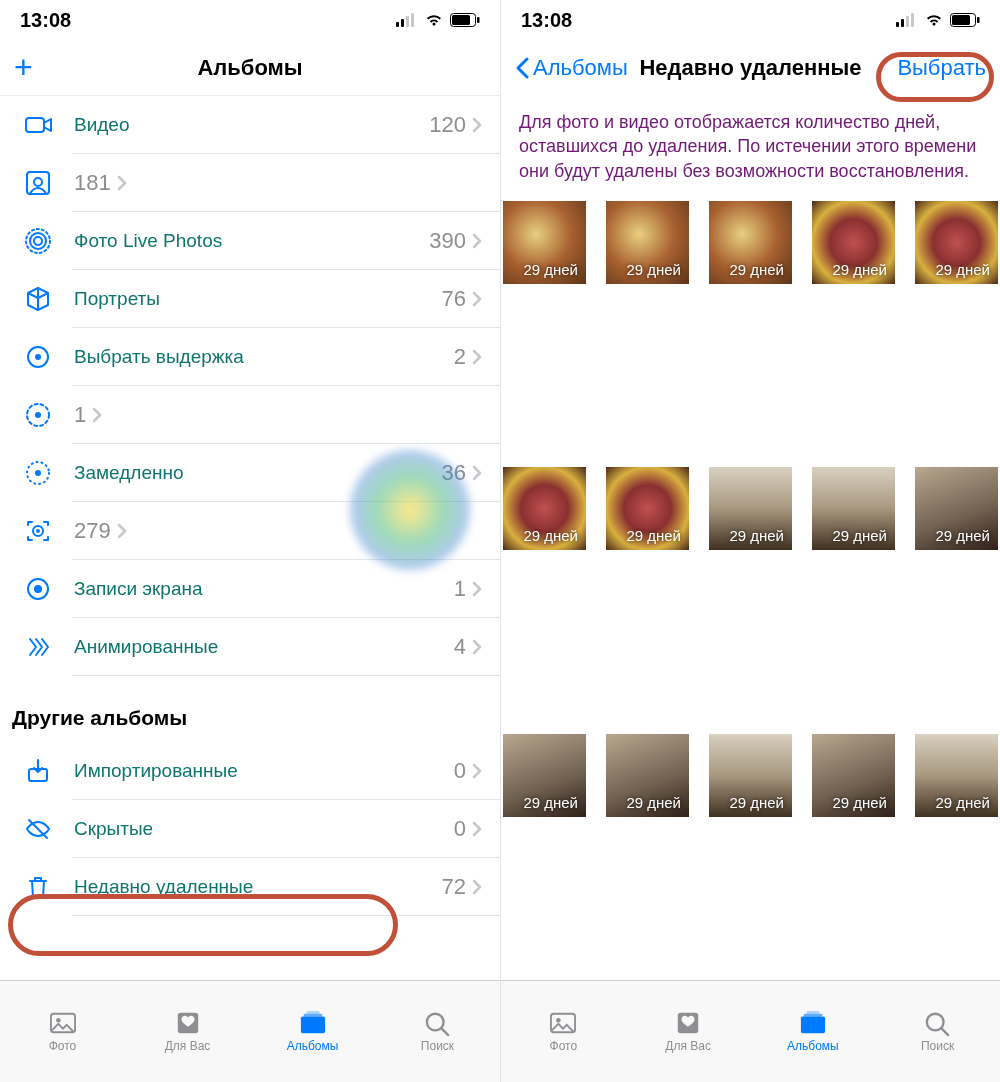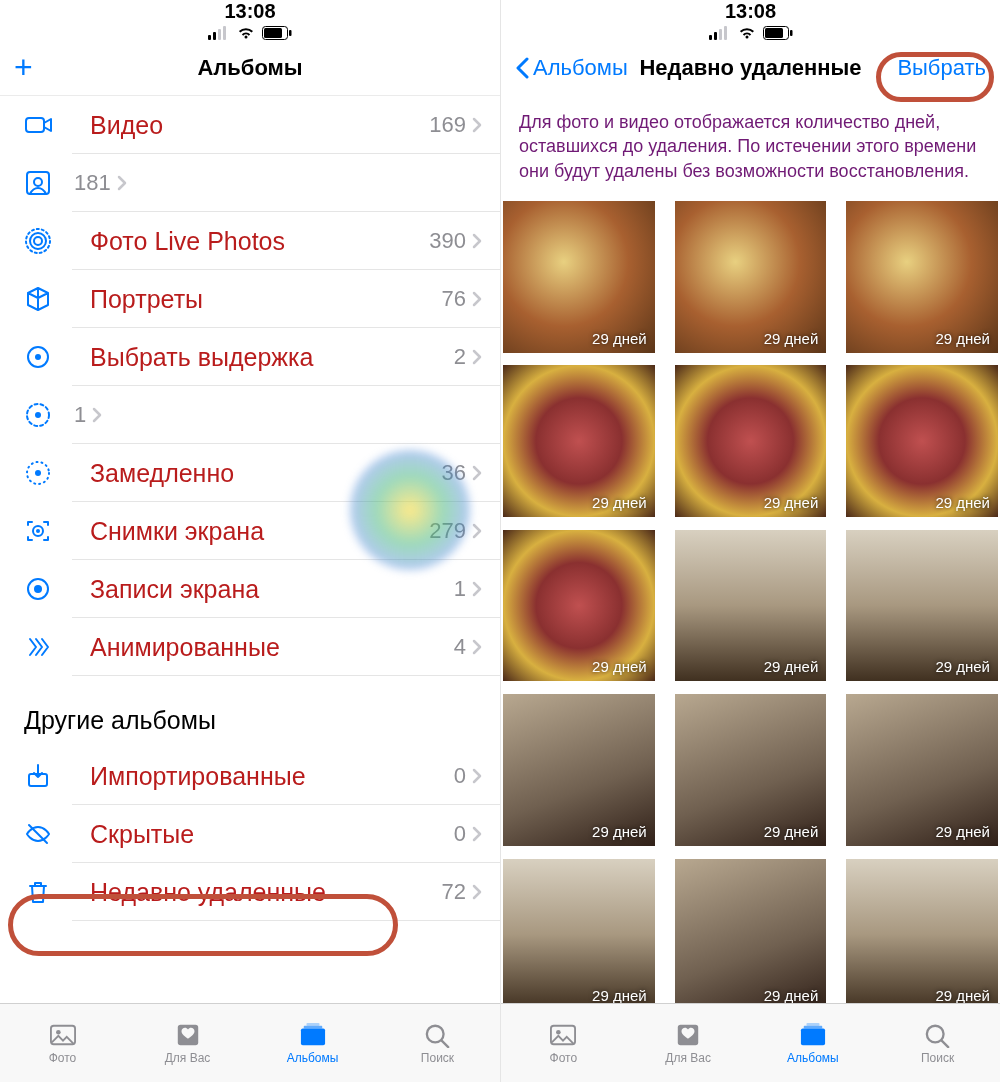--- a/index.html
+++ b/index.html
@@ -23,21 +23,20 @@
 
   
   .status-bar {
     height: 40px;
     display: flex;
     align-items: center;
     justify-content: space-between;
     padding: 0 20px;
     font-size: 20px;
     font-weight: 600;
-    flex-direction: column;
   }
   .status-icons { display: flex; align-items: center; gap: 6px; }
 
   
   .nav-bar {
     height: 56px;
     display: flex;
     align-items: center;
     justify-content: space-between;
     padding: 0 14px;
@@ -73,43 +72,42 @@
     background: #e5e5e5;
   }
   .row .icon-wrap {
     width: 36px; height: 36px;
     display: flex; align-items: center; justify-content: center;
     margin-right: 18px;
     color: #007aff;
   }
   .row .label {
     flex: 1;
-    font-size: 25px;
-    color: #b91c1c;
-    margin-left: 16px;
+    font-size: 19px;
+    color: #0f766e;
   }
   .row .count {
     font-size: 22px;
     color: #8e8e93;
     margin-right: 6px;
   }
   .row .chevron {
     color: #c7c7cc;
     margin-right: 18px;
   }
 
   .section-title {
-    font-size: 25px;
-    font-weight: 400;
-    padding: 30px 24px 12px;
+    font-size: 21px;
+    font-weight: 700;
+    padding: 30px 12px 12px;
   }
 
   
   .tab-bar {
-    height: 79px;
+    height: 102px;
     display: flex;
     border-top: 1px solid #d0d0d0;
     background: #f8f8f8;
   }
   .tab {
     flex: 1;
     display: flex;
     flex-direction: column;
     align-items: center;
     justify-content: center;
@@ -125,21 +123,21 @@
     padding: 14px 18px 18px;
     font-size: 18px;
     line-height: 1.35;
     color: #701a75;
   }
 
   
   .grid {
     flex: 1;
     display: grid;
-    grid-template-columns: repeat(3, 1fr);
+    grid-template-columns: repeat(5, 1fr);
     gap: 20px;
     overflow: hidden;
     padding: 0 2px;
     text-align: center;
   }
   .thumb {
     position: relative;
     aspect-ratio: 1/1;
     background: #888;
     overflow: hidden;
@@ -216,21 +214,21 @@
 
   <div class="list" id="albums-list">
       <div class="row">
     <div class="icon-wrap">
           <svg width="28" height="28" viewBox="0 0 28 28">
             <rect x="2" y="7" width="18" height="14" rx="3" stroke="#007aff" stroke-width="2" fill="none" stroke-linecap="round" stroke-linejoin="round"></rect>
             <path d="M20 12l7-4v12l-7-4z" stroke="#007aff" stroke-width="2" fill="none" stroke-linecap="round" stroke-linejoin="round"></path>
           </svg>
         </div>
     <div class="label">Видео</div>
-    <div class="count">169</div>
+    <div class="count">120</div>
     <div class="chevron">
           <svg width="10" height="16" viewBox="0 0 10 16">
             <path d="M2 2l6 6-6 6" stroke="#c7c7cc" stroke-width="2.5" fill="none" stroke-linecap="round" stroke-linejoin="round"></path>
           </svg>
         </div>
   </div>
       <div class="row">
     <div class="icon-wrap">
           <svg width="28" height="28" viewBox="0 0 28 28">
             <rect x="3" y="3" width="22" height="22" rx="3" stroke="#007aff" stroke-width="2" fill="none" stroke-linecap="round" stroke-linejoin="round"></rect>
@@ -320,21 +318,20 @@
         </div>
   </div>
       <div class="row">
     <div class="icon-wrap">
           <svg width="28" height="28" viewBox="0 0 28 28">
             <path d="M4 8V5h4 M24 8V5h-4 M4 20v3h4 M24 20v3h-4" stroke="#007aff" stroke-width="2" fill="none" stroke-linecap="round" stroke-linejoin="round"></path>
             <circle cx="14" cy="14" r="5" stroke="#007aff" stroke-width="2" fill="none" stroke-linecap="round" stroke-linejoin="round"></circle>
             <circle cx="14" cy="14" r="2" fill="#007aff"></circle>
           </svg>
         </div>
-    <div class="label">Снимки экрана</div>
     <div class="count">279</div>
     <div class="chevron">
           <svg width="10" height="16" viewBox="0 0 10 16">
             <path d="M2 2l6 6-6 6" stroke="#c7c7cc" stroke-width="2.5" fill="none" stroke-linecap="round" stroke-linejoin="round"></path>
           </svg>
         </div>
   </div>
       <div class="row">
     <div class="icon-wrap">
           <svg width="28" height="28" viewBox="0 0 28 28">

